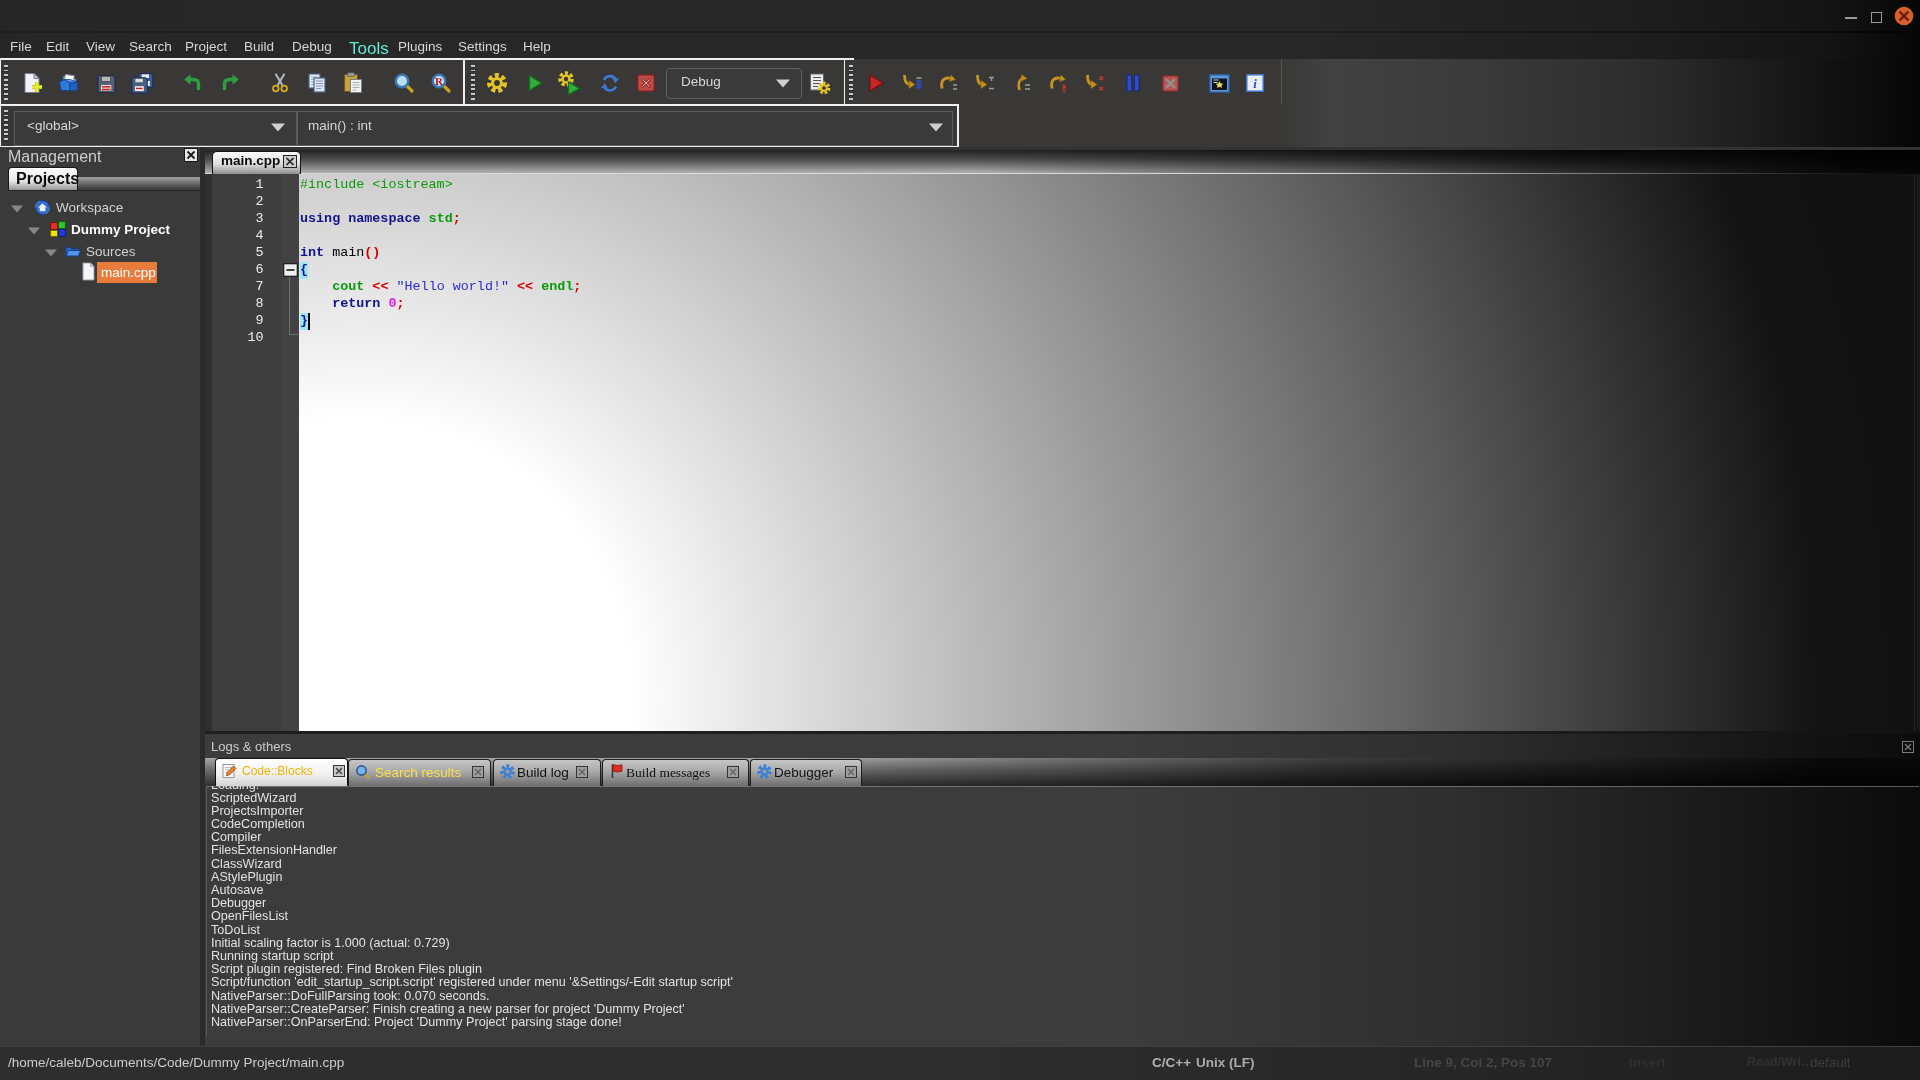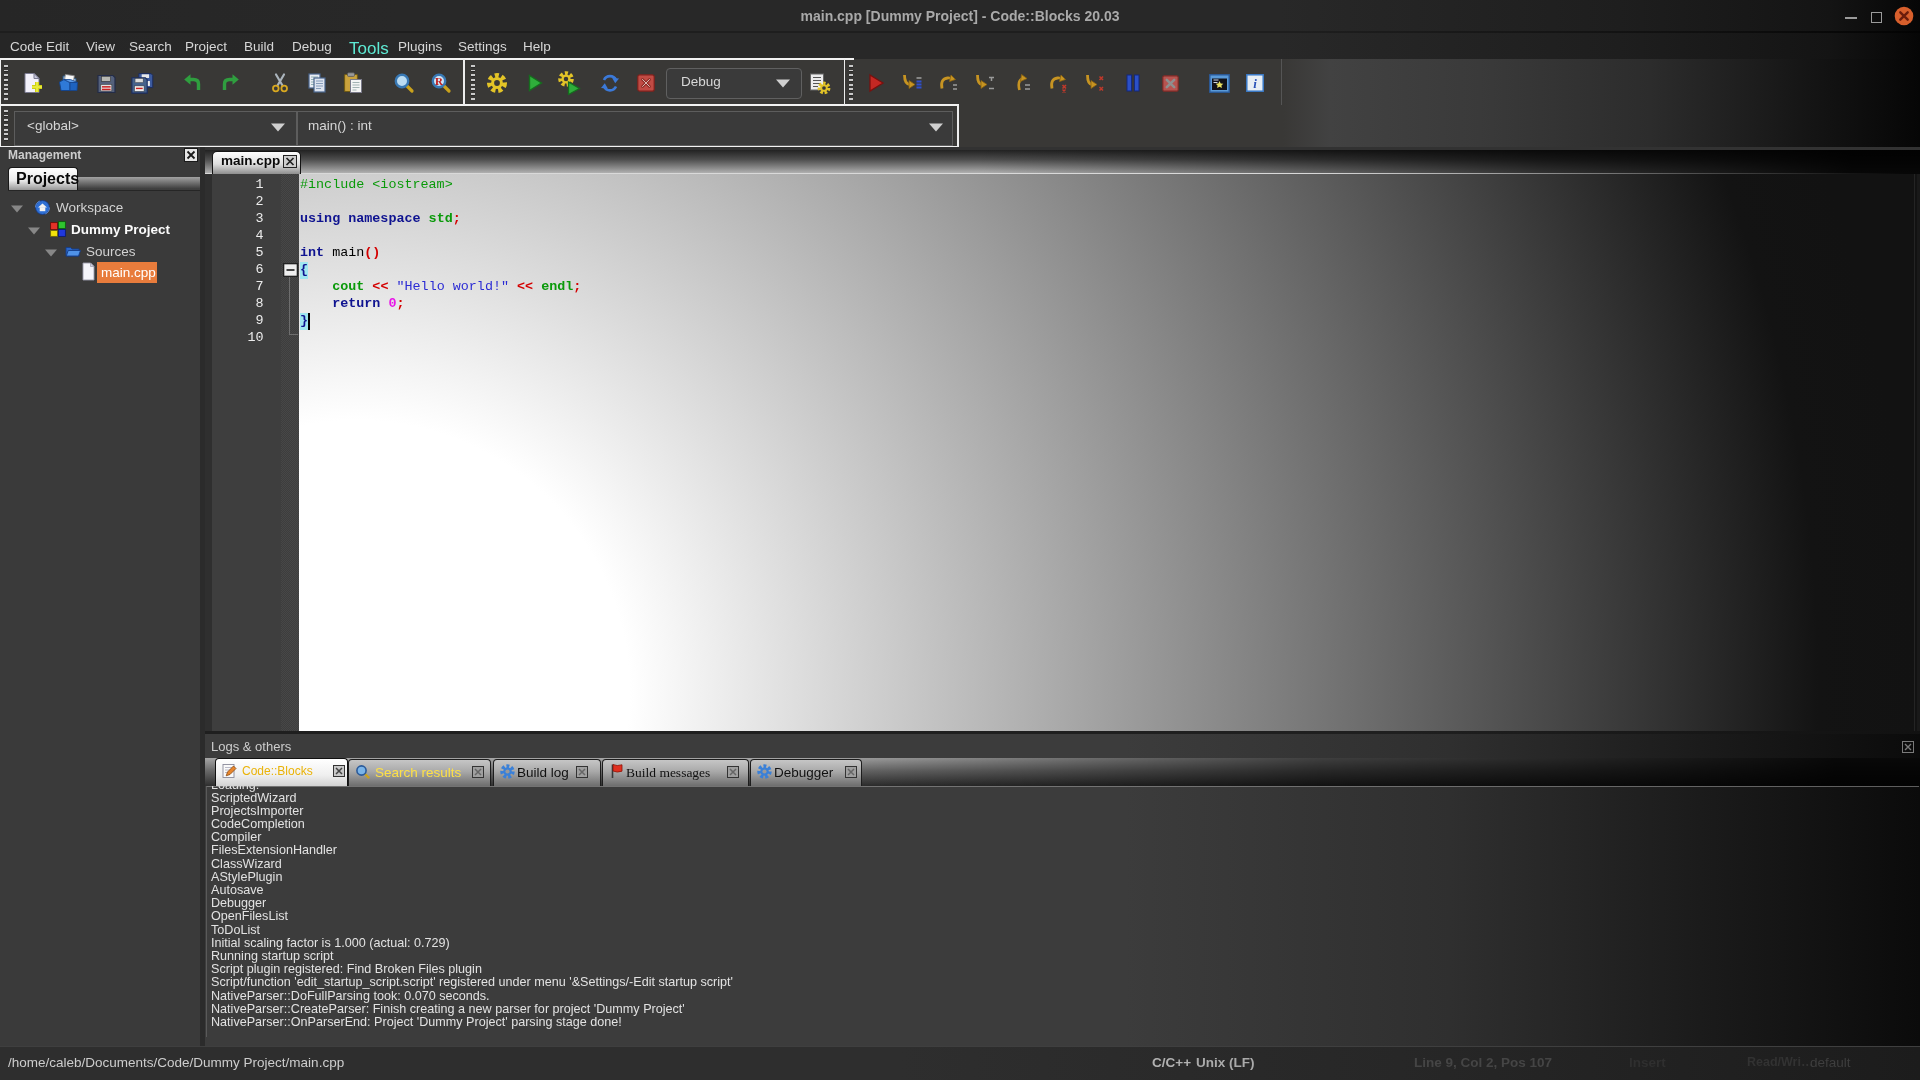--- a/index.html
+++ b/index.html
@@ -6,28 +6,27 @@
       font-family:"Liberation Sans",sans-serif;-webkit-font-smoothing:antialiased;}
  .a{position:absolute;}
  .txt{position:absolute;white-space:pre;}
  svg{position:absolute;display:block;}
  .mono{font-family:"Liberation Mono",monospace;}
 </style></head><body>
 <div id="app">
 
 <div class="a" style="left:0;top:0;width:1920px;height:59px;background:linear-gradient(90deg,#262626 0px,#282828 400px,#282828 1280px,#1e1e1e 1620px,#141414 1830px,#060606 1920px);"></div>
 <div class="a" style="left:0;top:31px;width:1920px;height:2px;background:linear-gradient(90deg,#1e1e1e 0 1300px,#101010 1700px,#030303 1920px);"></div>
-<div class="txt" style="left:0;top:8px;width:1920px;text-align:center;font-size:14px;font-weight:bold;color:#a9a9a9;">main.cpp [Dummy Project] - Code::Blocks 20.03</div>
 <div class="a" style="left:1845px;top:17px;width:12px;height:2px;background:#9a9a9a;"></div>
 <div class="a" style="left:1871px;top:12px;width:9px;height:9px;border:1.5px solid #9a9a9a;"></div>
 <svg style="left:1894px;top:6px;" width="20" height="20" viewBox="0 0 20 20">
       <circle cx="10" cy="10" r="9.3" fill="#d75f2c"></circle>
       <path d="M6.3 6.3 L13.7 13.7 M13.7 6.3 L6.3 13.7" stroke="#6b1d0c" stroke-width="2.4" stroke-linecap="round"></path>
     </svg>
-<div class="txt" style="left:10px;top:39px;font-size:13.5px;color:#d6d6d6;">Code</div>
+<div class="txt" style="left:10px;top:39px;font-size:13.5px;color:#d6d6d6;">File</div>
 <div class="txt" style="left:46px;top:39px;font-size:13.5px;color:#d6d6d6;">Edit</div>
 <div class="txt" style="left:86px;top:39px;font-size:13.5px;color:#d6d6d6;">View</div>
 <div class="txt" style="left:129px;top:39px;font-size:13.5px;color:#d6d6d6;">Search</div>
 <div class="txt" style="left:185px;top:39px;font-size:13.5px;color:#d6d6d6;">Project</div>
 <div class="txt" style="left:244px;top:39px;font-size:13.5px;color:#d6d6d6;">Build</div>
 <div class="txt" style="left:292px;top:39px;font-size:13.5px;color:#d6d6d6;">Debug</div>
 <div class="txt" style="left:349px;top:39px;font-size:17px;color:#5eead4;">Tools</div>
 <div class="txt" style="left:398px;top:39px;font-size:13.5px;color:#d6d6d6;">Plugins</div>
 <div class="txt" style="left:458px;top:39px;font-size:13.5px;color:#d6d6d6;">Settings</div>
 <div class="txt" style="left:523px;top:39px;font-size:13.5px;color:#d6d6d6;">Help</div>
@@ -209,21 +208,21 @@
 <svg style="left:269px;top:122px;" width="18" height="11" viewBox="0 0 18 11">
       <path d="M2 1.5 L16 1.5 L9 9.5 Z" fill="#cfcfcf"></path>
     </svg>
 <div class="a" style="left:296.5px;top:110.5px;width:654px;height:33px;border:1px solid #5d5d5d;background:#3a3a3a;"></div>
 <div class="txt" style="left:308px;top:118px;font-size:13.5px;color:#d6d6d6;">main() : int</div>
 <svg style="left:927px;top:122px;" width="18" height="11" viewBox="0 0 18 11">
       <path d="M2 1.5 L16 1.5 L9 9.5 Z" fill="#cfcfcf"></path>
     </svg>
 <div class="a" style="left:4px;top:110px;width:3.5px;height:33px;background:repeating-linear-gradient(to bottom, #c9c9c9 0 1.8px, rgba(0,0,0,0.3) 1.8px 2.6px, rgba(0,0,0,0) 2.6px 4.7px);"></div>
 <div class="a" style="left:0;top:147.4px;width:200px;height:899px;background:#3a3a3a;"></div>
-<div class="txt" style="left:8px;top:147.5px;font-size:12px;color:#cdcdcd;font-weight:bold;">Management</div>
+<div class="txt" style="left:8px;top:147.5px;font-size:16px;color:#cdcdcd;">Management</div>
 <svg style="left:184px;top:148px;" width="14" height="14" viewBox="0 0 14 14">
       <rect x="0.5" y="0.5" width="13" height="13" fill="#e6e6e6" stroke="#1a1a1a"></rect>
       <path d="M3.5 3.5 L10.5 10.5 M10.5 3.5 L3.5 10.5" stroke="#1a1a1a" stroke-width="1.8"></path>
     </svg>
 <div class="a" style="left:7.5px;top:176.5px;width:192px;height:13px;background:linear-gradient(180deg,#a2a2a2,#3f3f3f 90%);"></div>
 <div class="a" style="left:7.5px;top:167px;width:68px;height:22.5px;border:1px solid #191919;border-bottom:none;border-radius:4px 4px 0 0;background:linear-gradient(180deg,#ffffff,#e8e8e8 55%,#8e8e8e);"></div>
 <div class="txt" style="left:16px;top:170px;font-size:16px;font-weight:bold;color:#0a0a0a;">Projects</div>
 <div class="a" style="left:7.5px;top:189.5px;width:192px;height:1px;background:#262626;"></div>
 <svg style="left:10px;top:203.5px;" width="14" height="10" viewBox="0 0 14 10">
       <path d="M1 1.5 L13 1.5 L7 8.5 Z" fill="#878787"></path>

